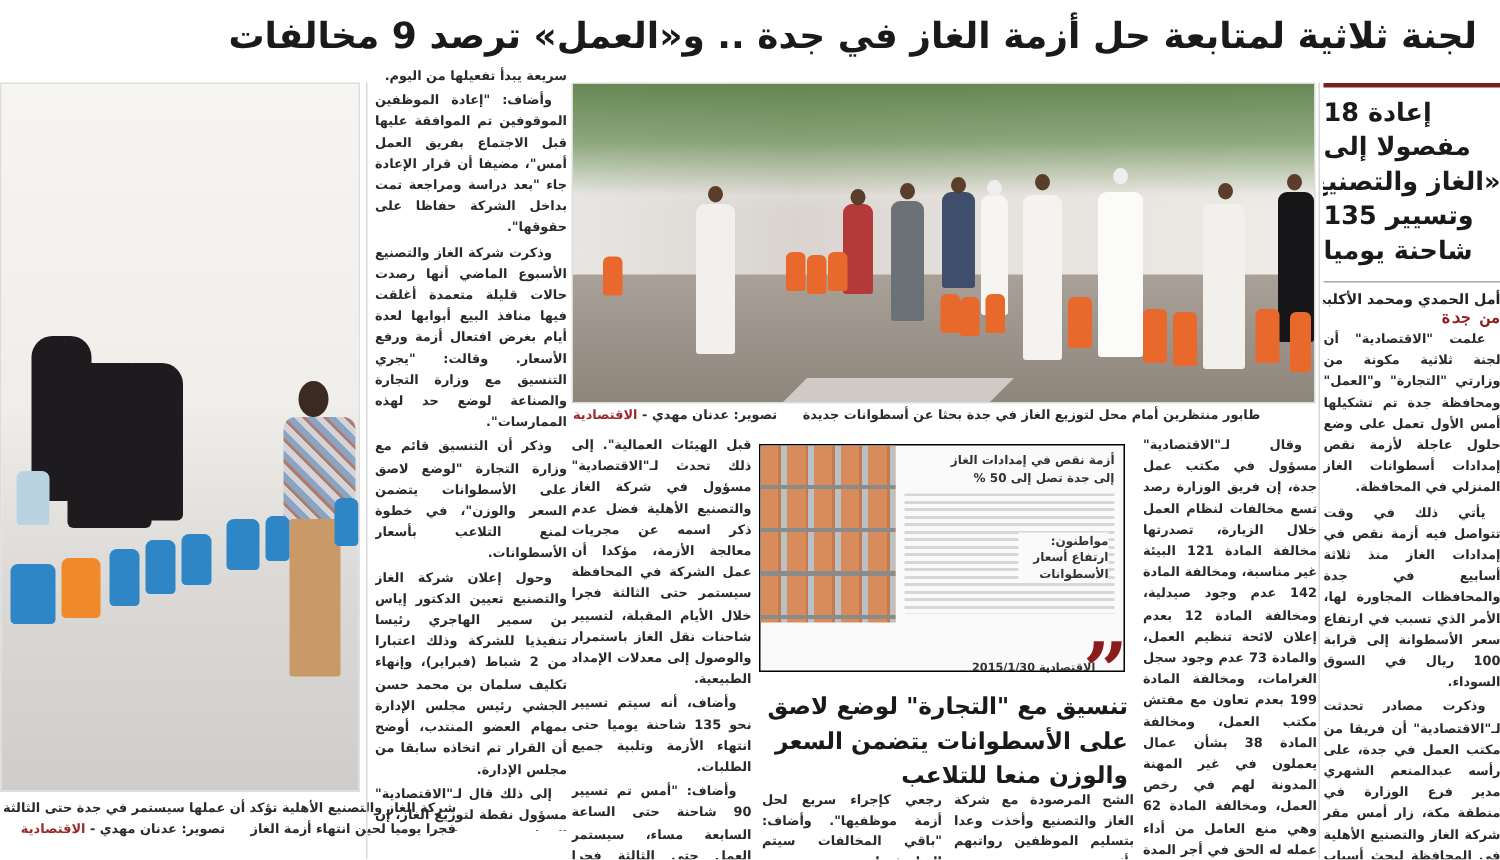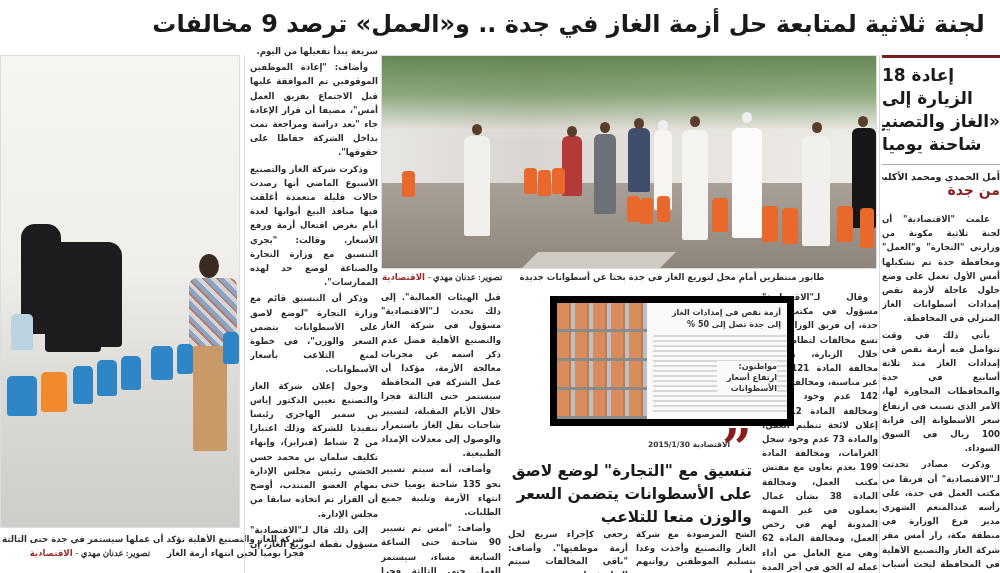--- a/index.html
+++ b/index.html
@@ -18,21 +18,21 @@
 
     .col { position: absolute; font-size: 8.6px; line-height: 14.2px; text-align: justify; text-align-last: right; direction: rtl; color: #2a2a2a; font-weight: bold; overflow: hidden; }
     .col p { margin-bottom: 2px; text-indent: 10px; }
 
     
     .sidebar { position: absolute; left: 882px; top: 55px; width: 118px; height: 518px; overflow: hidden; }
     .sidebar .rule { height: 3px; background: #7a1f1f; margin-bottom: 6px; }
     .sidebar .deck { font-weight: bold; font-size: 17px; line-height: 23px; color: #1a1a1a; text-align: left; padding-right: 0; white-space: nowrap; direction: rtl; }
     .sidebar .sep { height: 1px; background: #aaa; margin: 8px 0 6px; }
     .sidebar .byline { font-size: 9.5px; font-weight: bold; color: #222; white-space: nowrap; }
-    .sidebar .byline-loc { font-size: 14px; color: #8b1c1c; font-weight: bold; margin-bottom: 14px; }
+    .sidebar .byline-loc { font-size: 11px; color: #8b1c1c; font-weight: bold; margin-bottom: 0; font-family: Liberation Mono, monospace; }
     .sidebar .body { font-size: 8.6px; line-height: 14.2px; text-align: justify; font-weight: bold; color: #2a2a2a; }
     .sidebar .body p { text-indent: 10px; margin-bottom: 2px; }
 
     
     .photo { position: absolute; overflow: hidden; border: 1px solid #ddd; }
     .photo-top { left: 381px; top: 55px; width: 496px; height: 214px;
       background:
         linear-gradient(180deg, rgba(80,120,60,0.85) 0%, rgba(100,140,80,0.7) 18%, rgba(230,228,222,0.3) 35%, rgba(0,0,0,0) 40%),
         linear-gradient(90deg, #e8e6e3 0%, #d9d4cf 30%, #e6e2dd 60%, #efede9 100%);
     }
@@ -44,25 +44,25 @@
 
     .photo-left { left: 0; top: 55px; width: 240px; height: 473px;
       background: linear-gradient(180deg, #f6f5f2 0%, #efeeea 45%, #dcdad6 70%, #cfcdc9 100%); }
     .photo-left .fig { position: absolute; background: #1d1b1e; border-radius: 14px 14px 4px 4px; }
     .photo-left .bottle { position: absolute; width: 17px; height: 30px; background: #2e86c6; border-radius: 5px 5px 3px 3px; }
     .photo-left .man-shirt { position: absolute; left: 188px; top: 222px; width: 48px; height: 70px; background: repeating-linear-gradient(45deg, #8aa5c4 0 4px, #d6d3d6 4px 8px, #b07e70 8px 10px); border-radius: 8px 8px 2px 2px; }
     .photo-left .man-pants { position: absolute; left: 192px; top: 290px; width: 34px; height: 105px; background: #c99a68; border-radius: 2px; }
     .photo-left .man-head { position: absolute; left: 198px; top: 198px; width: 20px; height: 24px; border-radius: 50%; background: #3a2a22; }
 
     .caption { position: absolute; font-size: 8.6px; font-weight: bold; color: #2b2b2b; white-space: nowrap; direction: rtl; }
-    .caption .credit { margin-right: 14px; font-family: Liberation Serif, serif; }
+    .caption .credit { margin-right: 14px; }
     .caption .paper { color: #9b2a2a; }
 
     
-    .clip { position: absolute; left: 506px; top: 296px; width: 244px; height: 130px; border: 7px solid #000000; background: #fafafa; overflow: hidden; margin-left: 44px; }
+    .clip { position: absolute; left: 506px; top: 296px; width: 244px; height: 152px; border: 1px solid #000000; background: #fafafa; overflow: hidden; }
     .clip .shelf { position: absolute; left: 0; top: 0; width: 90px; height: 118px;
       background:
         repeating-linear-gradient(180deg, rgba(0,0,0,0) 0 26px, #8b8b8b 26px 29px),
         repeating-linear-gradient(90deg, #d98c5b 0 12px, #c57a4b 12px 14px, #b9c1c6 14px 18px);
     }
     .clip .clip-title { position: absolute; right: 6px; top: 4px; width: 120px; font-size: 8px; line-height: 12px; font-weight: bold; color: #333; text-align: right; }
     .clip .clip-lines { position: absolute; left: 96px; top: 32px; width: 140px; height: 80px;
       background: repeating-linear-gradient(180deg, #c8c8c8 0 2px, #fafafa 2px 5px); opacity: 0.7; }
     .clip .clip-quote { position: absolute; right: 10px; top: 58px; width: 60px; font-size: 8px; font-weight: bold; line-height: 11px; color: #333; background: #fafafa; }
 
@@ -79,22 +79,23 @@
 <body>
 
 <div class="headline">
   <span>لجنة ثلاثية لمتابعة حل أزمة الغاز في جدة .. و«العمل» ترصد 9 مخالفات</span>
 </div>
 
 <div class="sidebar">
   <div class="rule"></div>
   <div class="deck">
     <div>إعادة 18</div>
-    <div>الزيارة إلى</div>
+    <div>مفصولا إلى</div>
     <div>«الغاز والتصنيع»</div>
+    <div>وتسيير 135</div>
     <div>شاحنة يوميا</div>
   </div>
   <div class="sep"></div>
   <div class="byline">أمل الحمدي ومحمد الأكلبي</div>
   <div class="byline-loc">من جدة</div>
   <div class="body">
     <p>علمت "الاقتصادية" أن لجنة ثلاثية مكونة من وزارتي "التجارة" و"العمل" ومحافظة جدة تم تشكيلها أمس الأول تعمل على وضع حلول عاجلة لأزمة نقص إمدادات أسطوانات الغاز المنزلي في المحافظة.</p>
     <p>يأتي ذلك في وقت تتواصل فيه أزمة نقص في إمدادات الغاز منذ ثلاثة أسابيع في جدة والمحافظات المجاورة لها، الأمر الذي تسبب في ارتفاع سعر الأسطوانة إلى قرابة 100 ريال في السوق السوداء.</p>
     <p>وذكرت مصادر تحدثت لـ"الاقتصادية" أن فريقا من مكتب العمل في جدة، على رأسه عبدالمنعم الشهري مدير فرع الوزارة في منطقة مكة، زار أمس مقر شركة الغاز والتصنيع الأهلية في المحافظة لبحث أسباب الأزمة، واستمع للموظفين الذين تم فصلهم أخيرا.</p>
 

